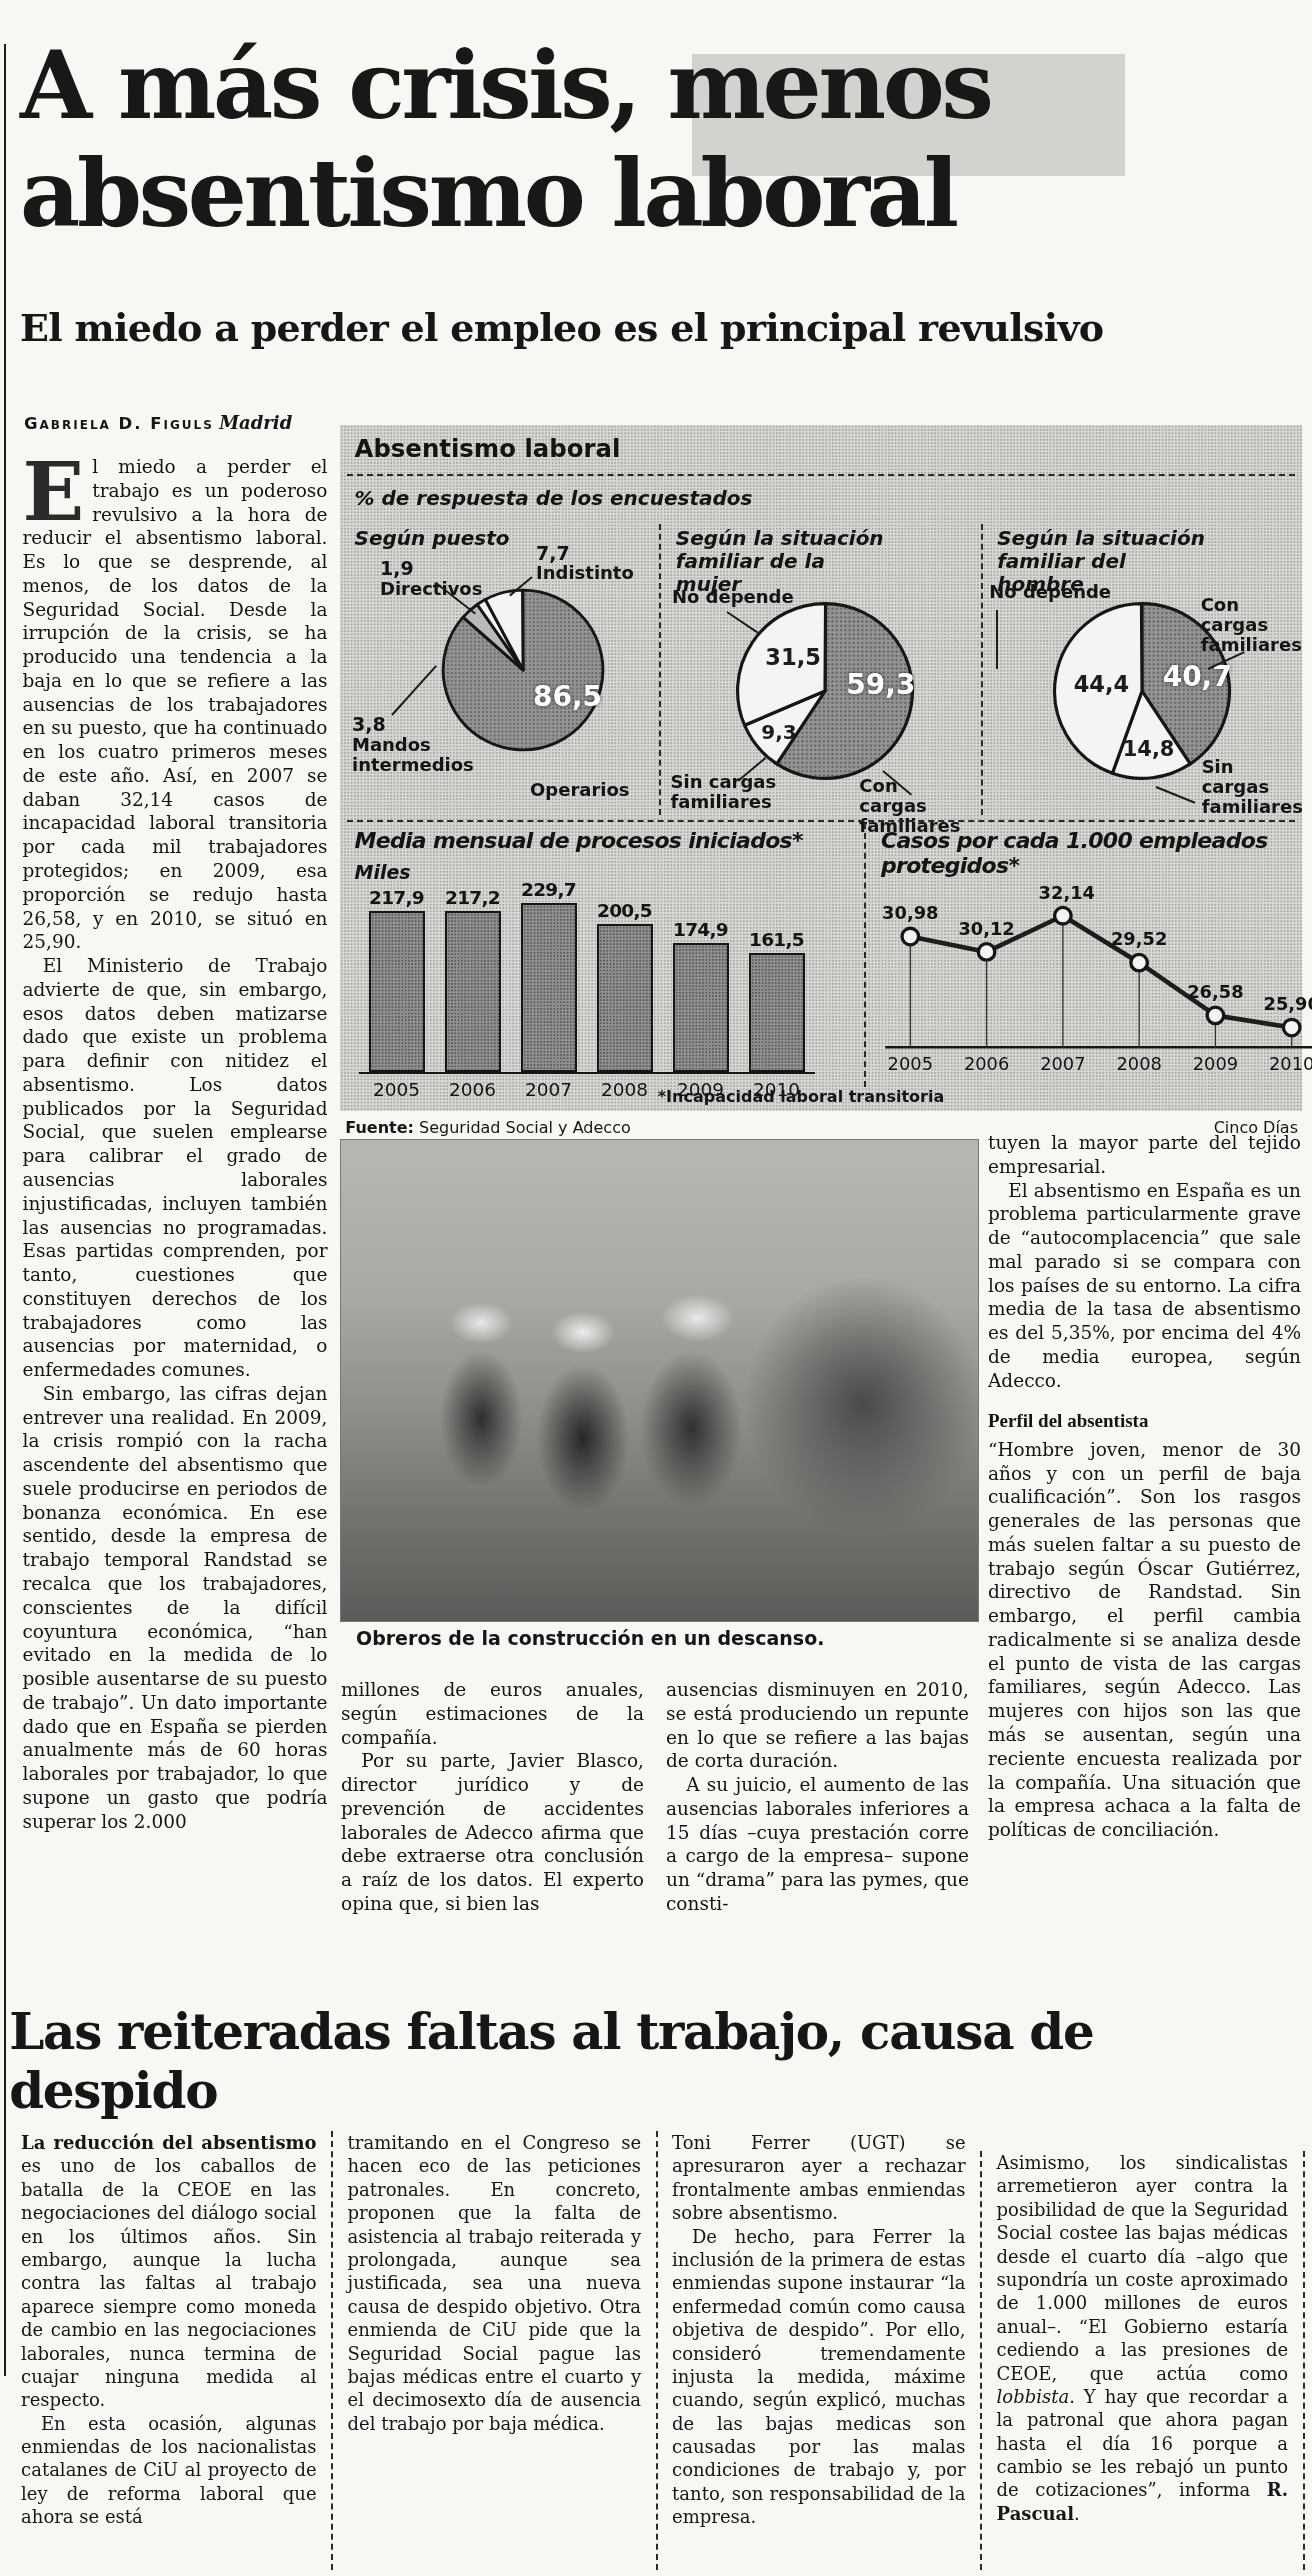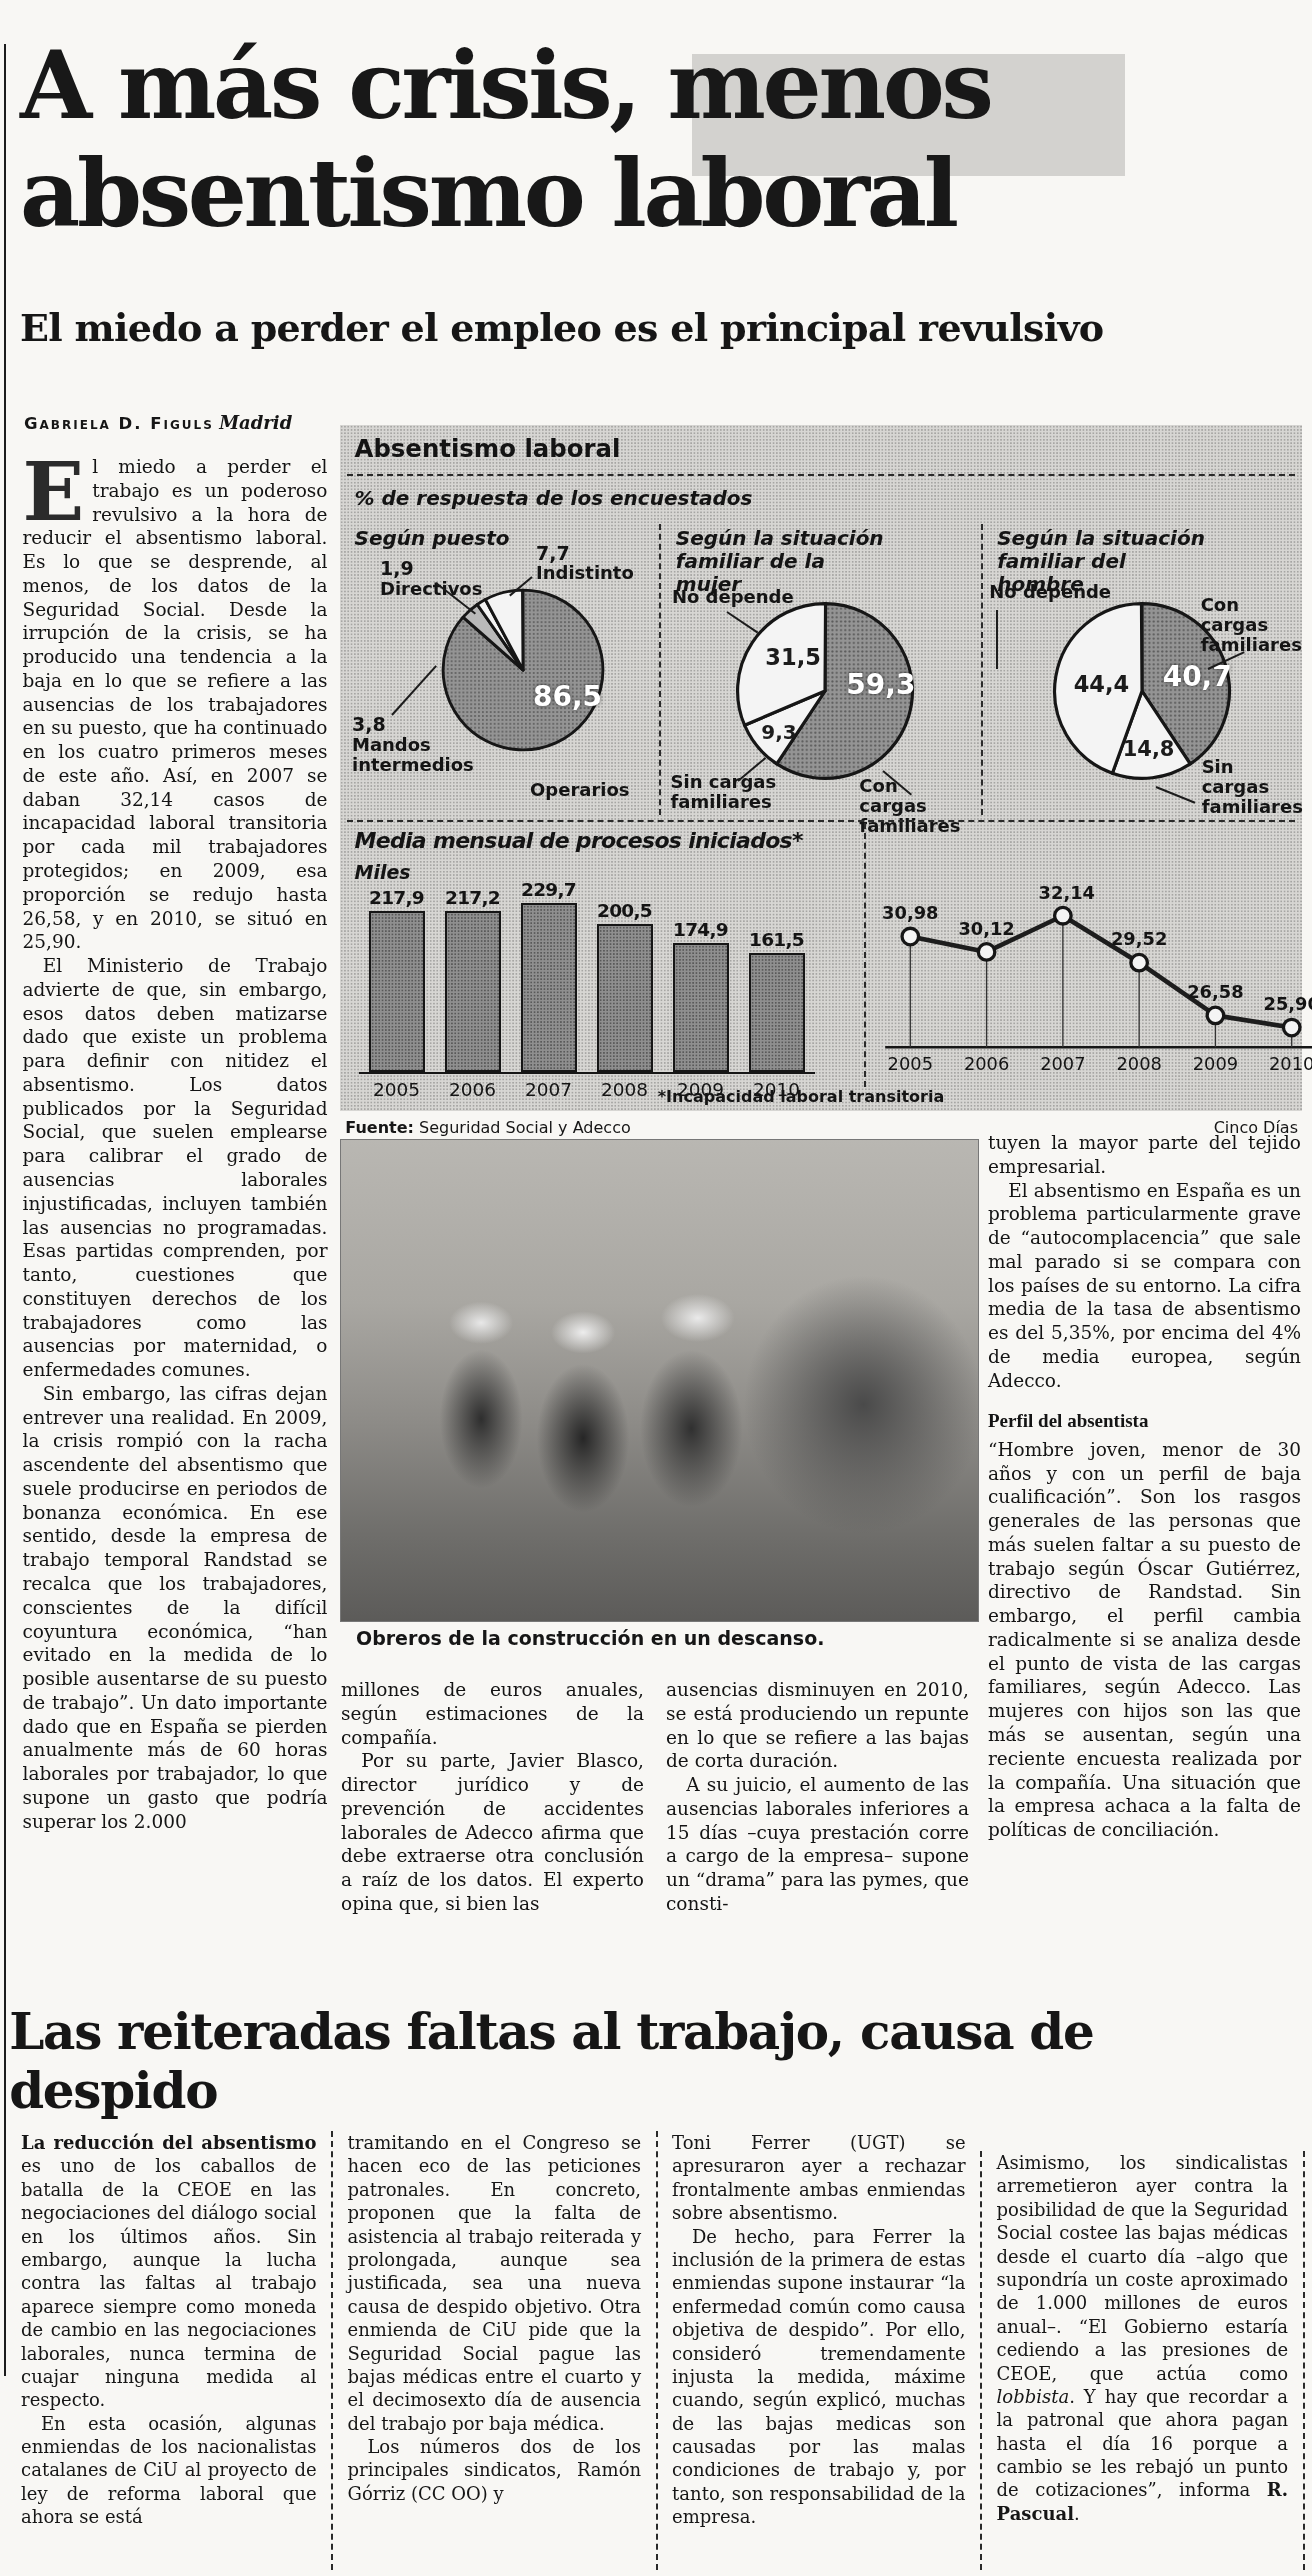--- a/index.html
+++ b/index.html
@@ -239,20 +239,21 @@
               <span>2005</span>
               <span>2006</span>
               <span>2007</span>
               <span>2008</span>
               <span>2009</span>
               <span>2010</span>
             </div>
         </div>
       </div>
       <div class="chart-panel linep">
+        <div class="chart-title">Casos por cada 1.000 empleados protegidos*</div>
         <svg class="linesvg" width="459" height="228" viewBox="0 0 695 345">
             <line x1="20" y1="288" x2="672" y2="288" stroke="#161616" stroke-width="3.5"></line>
             <line x1="58" y1="120.2571428571429" x2="58" y2="288" stroke="#333" stroke-width="2"></line>
             <line x1="173.5" y1="143.60000000000002" x2="173.5" y2="288" stroke="#333" stroke-width="2"></line>
             <line x1="289" y1="88.77142857142863" x2="289" y2="288" stroke="#333" stroke-width="2"></line>
             <line x1="404.5" y1="159.88571428571436" x2="404.5" y2="288" stroke="#333" stroke-width="2"></line>
             <line x1="520" y1="239.68571428571437" x2="520" y2="288" stroke="#333" stroke-width="2"></line>
             <line x1="635.5" y1="258.1428571428572" x2="635.5" y2="288" stroke="#333" stroke-width="2"></line>
             <polyline points="58,120.3 173.5,143.6 289,88.8 404.5,159.9 520,239.7 635.5,258.1" fill="none" stroke="#1d1d1d" stroke-width="7" stroke-linejoin="round"></polyline>
             <circle cx="58" cy="120.3" r="12.5" fill="#f4f4f4" stroke="#161616" stroke-width="5"></circle>
@@ -312,21 +313,20 @@
   </div>
 
   <div id="headline2">Las reiteradas faltas al trabajo, causa de despido</div>
   <div id="bottom-cols">
     <div class="bcol">
         <p><span class="b">La reducción del absentismo</span><span> es uno de los caballos de batalla de la CEOE en las negociaciones del diálogo social en los últimos años. Sin embargo, aunque la lucha contra las faltas al trabajo aparece siempre como moneda de cambio en las negociaciones laborales, nunca termina de cuajar ninguna medida al respecto.</span></p>
         <p><span>En esta ocasión, algunas enmiendas de los nacionalistas catalanes de CiU al proyecto de ley de reforma laboral que ahora se está</span></p>
       </div>
     <div class="bcol">
         <p><span>tramitando en el Congreso se hacen eco de las peticiones patronales. En concreto, proponen que la falta de asistencia al trabajo reiterada y prolongada, aunque sea justificada, sea una nueva causa de despido objetivo. Otra enmienda de CiU pide que la Seguridad Social pague las bajas médicas entre el cuarto y el decimosexto día de ausencia del trabajo por baja médica.</span></p>
-        <p><span>Los números dos de los principales sindicatos, Ramón Górriz (CC OO) y</span></p>
       </div>
     <div class="bcol">
         <p><span>Toni Ferrer (UGT) se apresuraron ayer a rechazar frontalmente ambas enmiendas sobre absentismo.</span></p>
         <p><span>De hecho, para Ferrer la inclusión de la primera de estas enmiendas supone instaurar “la enfermedad común como causa objetiva de despido”. Por ello, consideró tremendamente injusta la medida, máxime cuando, según explicó, muchas de las bajas medicas son causadas por las malas condiciones de trabajo y, por tanto, son responsabilidad de la empresa.</span></p>
       </div>
     <div class="bcol">
         <p><span>Asimismo, los sindicalistas arremetieron ayer contra la posibilidad de que la Seguridad Social costee las bajas médicas desde el cuarto día –algo que supondría un coste aproximado de 1.000 millones de euros anual–. “El Gobierno estaría cediendo a las presiones de CEOE, que actúa como </span><span class="i">lobbista</span><span>. Y hay que recordar a la patronal que ahora pagan hasta el día 16 porque a cambio se les rebajó un punto de cotizaciones”, informa </span><span class="b">R. Pascual</span><span>.</span></p>
       </div>
   </div>
 </div>

